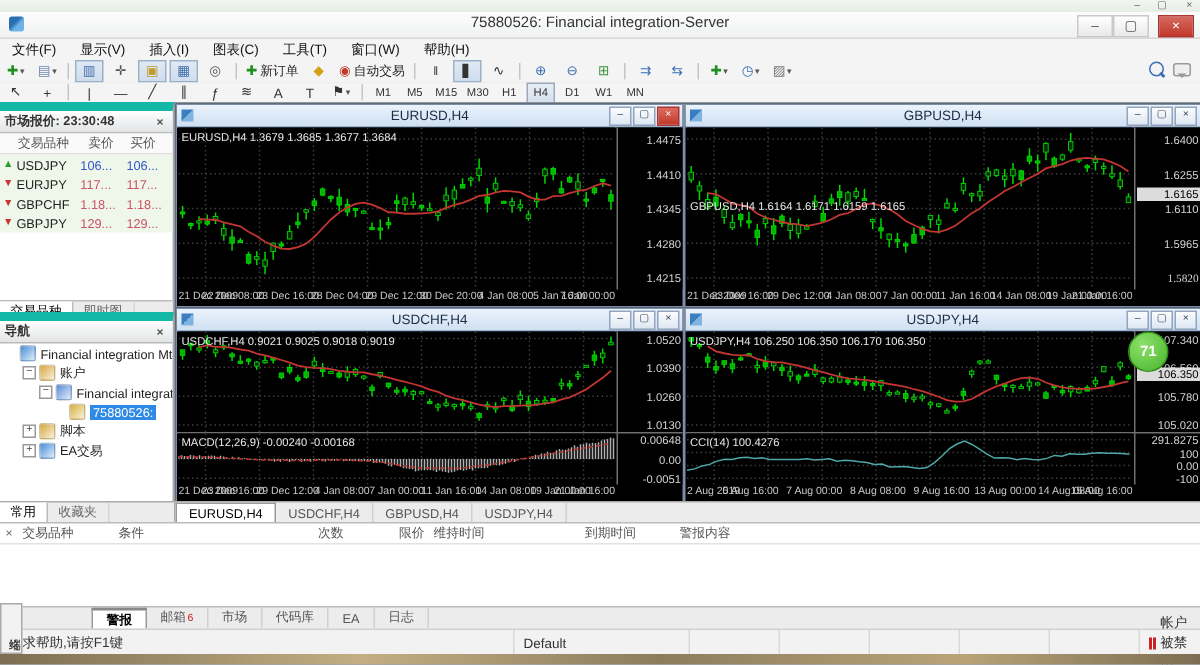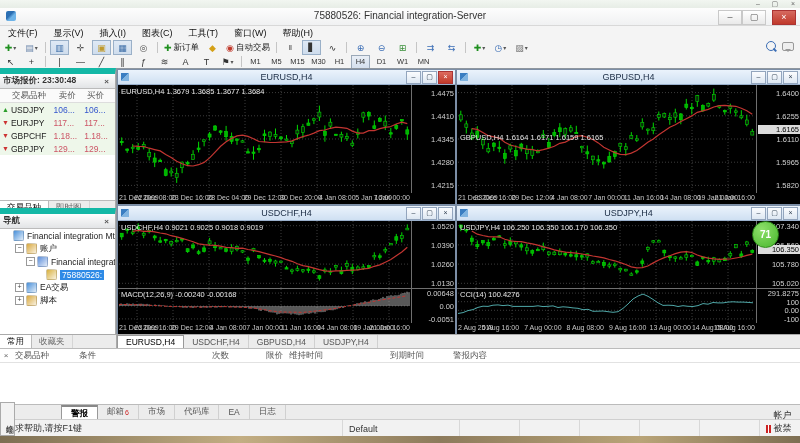--- a/index.html
+++ b/index.html
@@ -330,27 +330,27 @@
           <span class="nico" style="background: linear-gradient(135deg, rgb(91, 141, 217), rgba(255, 255, 255, 0.533) 120%); border: 1px solid rgba(153, 153, 153, 0.333);"></span>
           <span>Financial integratio</span>
         </div>
         <div class="navrow" style="padding-left: 37px;">
           <span style="width: 9px; flex: 0 0 auto;"></span>
           <span class="nico" style="background: linear-gradient(135deg, rgb(217, 177, 63), rgba(255, 255, 255, 0.533) 120%); border: 1px solid rgba(153, 153, 153, 0.333);"></span>
           <span class="sel">75880526:</span>
         </div>
         <div class="navrow" style="padding-left: 15px;">
           <span class="exp">+</span>
+          <span class="nico" style="background: linear-gradient(135deg, rgb(217, 169, 63), rgba(255, 255, 255, 0.533) 120%); border: 1px solid rgba(153, 153, 153, 0.333);"></span>
+          <span>脚本</span>
+        </div>
+        <div class="navrow" style="padding-left: 15px;">
+          <span class="exp">+</span>
           <span class="nico" style="background: linear-gradient(135deg, rgb(74, 144, 217), rgba(255, 255, 255, 0.533) 120%); border: 1px solid rgba(153, 153, 153, 0.333);"></span>
           <span>EA交易</span>
-        </div>
-        <div class="navrow" style="padding-left: 15px;">
-          <span class="exp">+</span>
-          <span class="nico" style="background: linear-gradient(135deg, rgb(217, 169, 63), rgba(255, 255, 255, 0.533) 120%); border: 1px solid rgba(153, 153, 153, 0.333);"></span>
-          <span>脚本</span>
         </div>
       </div>
   </div>
 
   <div id="charts" class="abs">
       <div class="cw" style="left: 1px; top: 1px; width: 337px; height: 134px;">
         <div class="cwt">
           <span class="ico"></span>
           <span class="t">EURUSD,H4</span>
           <div class="cwb">
@@ -634,21 +634,21 @@
           <line x1="294.3" y1="43.9" x2="294.3" y2="50.1" stroke="#00D800"></line>
           <rect x="292.8" y="46.3" width="3" height="3.8" fill="#0A2A0A" stroke="#00D800" stroke-width="0.6"></rect>
           <polyline points="13.8,43.7 19.3,44.4 24.8,47.5 30.3,50.7 35.8,51.8 41.3,53.1 46.8,57.3 52.3,60.0 57.8,61.5 63.3,63.0 68.8,64.1 74.3,64.6 79.8,65.8 85.3,64.6 90.8,63.2 96.3,61.2 101.8,58.3 107.3,57.1 112.8,54.3 118.3,51.4 123.8,50.6 129.3,52.3 134.8,54.5 140.3,57.9 145.8,62.3 151.3,65.0 156.8,67.6 162.3,69.3 167.8,69.7 173.3,68.1 178.8,65.5 184.3,61.4 189.8,57.2 195.3,54.0 200.8,49.7 206.3,46.1 211.8,42.3 217.3,39.7 222.8,36.5 228.3,33.7 233.8,30.9 239.3,27.3 244.8,25.8 250.3,24.4 255.8,22.0 261.3,20.7 266.8,20.3 272.3,20.8 277.8,21.3 283.3,23.3 288.8,25.7 294.3,29.3" fill="none" stroke="#C23531" stroke-width="1.2"></polyline>
         </svg>
         <div class="cinfo" style="top: 17px; margin-top: 46px;">GBPUSD,H4 1.6164 1.6171 1.6159 1.6165</div>
         <div class="axis" style="right: 0px; top: 15px; width: 43px; height: 108px;">
           <span class="ylab" style="top: 3.56px;">1.6400</span>
           <span class="ylab" style="top: 26.78px;">1.6255</span>
           <span class="ylab" style="top: 50px;">1.6110</span>
           <span class="ylab" style="top: 73.22px;">1.5965</span>
-          <span class="ylab" style="top: 96.44px;">1.5820</span>
+          <span class="ylab" style="top: 96.44px; font-family: Liberation Serif, serif;">1.5820</span>
           <span class="ptag" style="top: 40.1924px;">1.6165</span>
         </div>
         <div class="xaxis" style="left: 1px; bottom: 0px; width: 297px; background: rgb(0, 0, 0);">
           <span style="left: 0px; transform: none;">21 Dec 2009</span>
           <span style="left: 37.125px; transform: translateX(-50%);">23 Dec 16:00</span>
           <span style="left: 74.25px; transform: translateX(-50%);">29 Dec 12:00</span>
           <span style="left: 111.375px; transform: translateX(-50%);">4 Jan 08:00</span>
           <span style="left: 148.5px; transform: translateX(-50%);">7 Jan 00:00</span>
           <span style="left: 185.625px; transform: translateX(-50%);">11 Jan 16:00</span>
           <span style="left: 222.75px; transform: translateX(-50%);">14 Jan 08:00</span>

